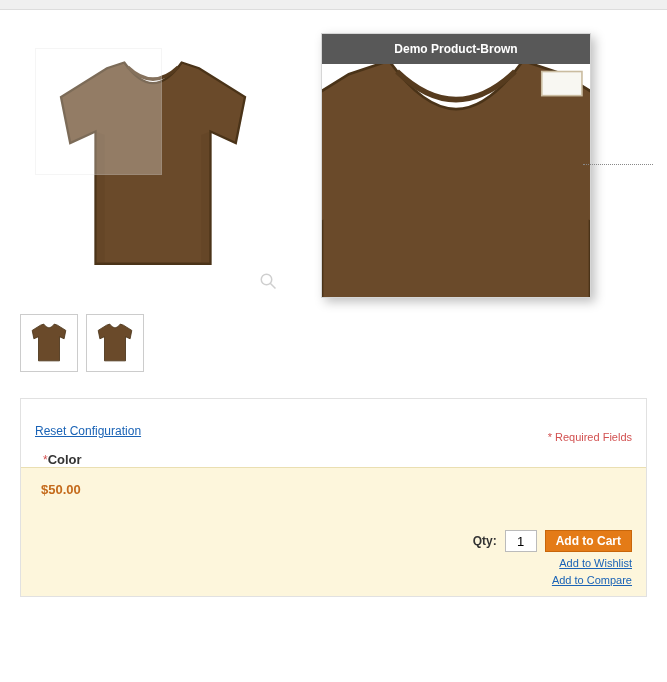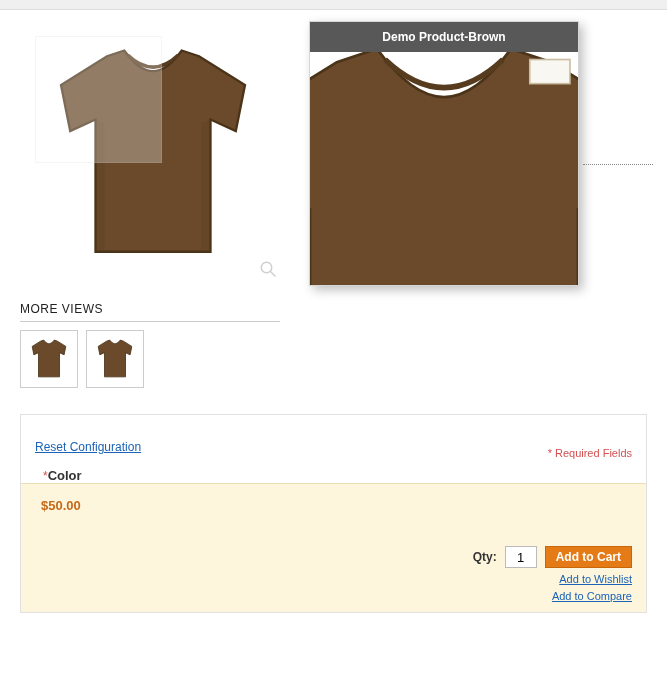--- a/index.html
+++ b/index.html
@@ -1,19 +1,19 @@
 <!DOCTYPE html>
 <html><head>
   <meta charset="utf-8">
   <style>
     * { box-sizing: border-box; margin: 0; padding: 0; }
     body { font-family: Arial, Helvetica, sans-serif; background: #fff; font-size: 12px; color: #333; }
     .page { width: 667px; margin: 0 auto; background: #fff; }
     .topbar { height: 10px; background: #f0f0f0; border-bottom: 1px solid #ddd; }
-    .gallery-row { display: flex; gap: 24px; padding: 11px 20px 10px; position: relative; }
+    .gallery-row { display: flex; gap: 36px; padding: 23px 20px 10px; position: relative; }
     .main-image { width: 265px; height: 265px; position: relative; display: flex; align-items: center; justify-content: center; }
     .tshirt-svg { width: 230px; height: 230px; }
     .lens { position: absolute; left: 15px; top: 15px; width: 127px; height: 127px; background: rgba(255,255,255,0.28); border: 1px solid rgba(200,200,200,0.18); }
     .magnifier { position: absolute; right: 8px; bottom: 8px; width: 18px; height: 18px; opacity: 0.4; }
     .zoom-panel { width: 270px; height: 265px; position: relative; border: 1px solid #d6d6d6; box-shadow: 4px 4px 10px rgba(0,0,0,0.25); background: #fff; overflow: hidden; }
     .zoom-header { position: absolute; left: 0; right: 0; top: 0; height: 30px; background: #585858; color: #fff; font-size: 12px; display: flex; align-items: center; justify-content: center; font-weight: bold; z-index: 2; }
     .zoom-image { position: absolute; inset: 0; }
     .dotted-line { position: absolute; top: 154px; left: 583px; width: 70px; border-top: 1px dotted #888; }
     .more-views-section { padding: 6px 20px 12px; width: 300px; }
     .more-views-title { font-size: 12px; letter-spacing: 0.5px; padding-bottom: 5px; border-bottom: 1px solid #ccc; margin-bottom: 8px; color: #222; font-weight: normal; }
@@ -71,21 +71,20 @@
              Q112 28 100 28 Q88 28 75 10 Z"></path>
         <path fill="none" stroke="#563b1e" stroke-width="2" d="M78 14 Q100 35 122 14"></path>
         <rect x="132" y="14" width="15" height="9" fill="#f8f7f2" stroke="#cabca0" stroke-width="0.6"></rect>
       </svg>
     </div>
 
     <div class="dotted-line"></div>
   </div>
 
   <div class="more-views-section">
-    <div class="more-views-title">MORE VIEWS</div>
     <div class="thumbs">
       <div class="thumb">
         <svg viewBox="0 0 200 200">
           <path fill="#6a4a2a" stroke="#4a3318" stroke-width="4" d="M75 10 L60 15 L20 40 L28 80 L50 70 L50 185 L150 185 L150 70 L172 80 L180 40 L140 15 L125 10
                Q112 28 100 28 Q88 28 75 10 Z"></path>
         </svg>
       </div>
       <div class="thumb">
         <svg viewBox="0 0 200 200">
           <path fill="#6a4a2a" stroke="#4a3318" stroke-width="4" d="M75 10 L60 15 L20 40 L28 80 L50 70 L50 185 L150 185 L150 70 L172 80 L180 40 L140 15 L125 10

